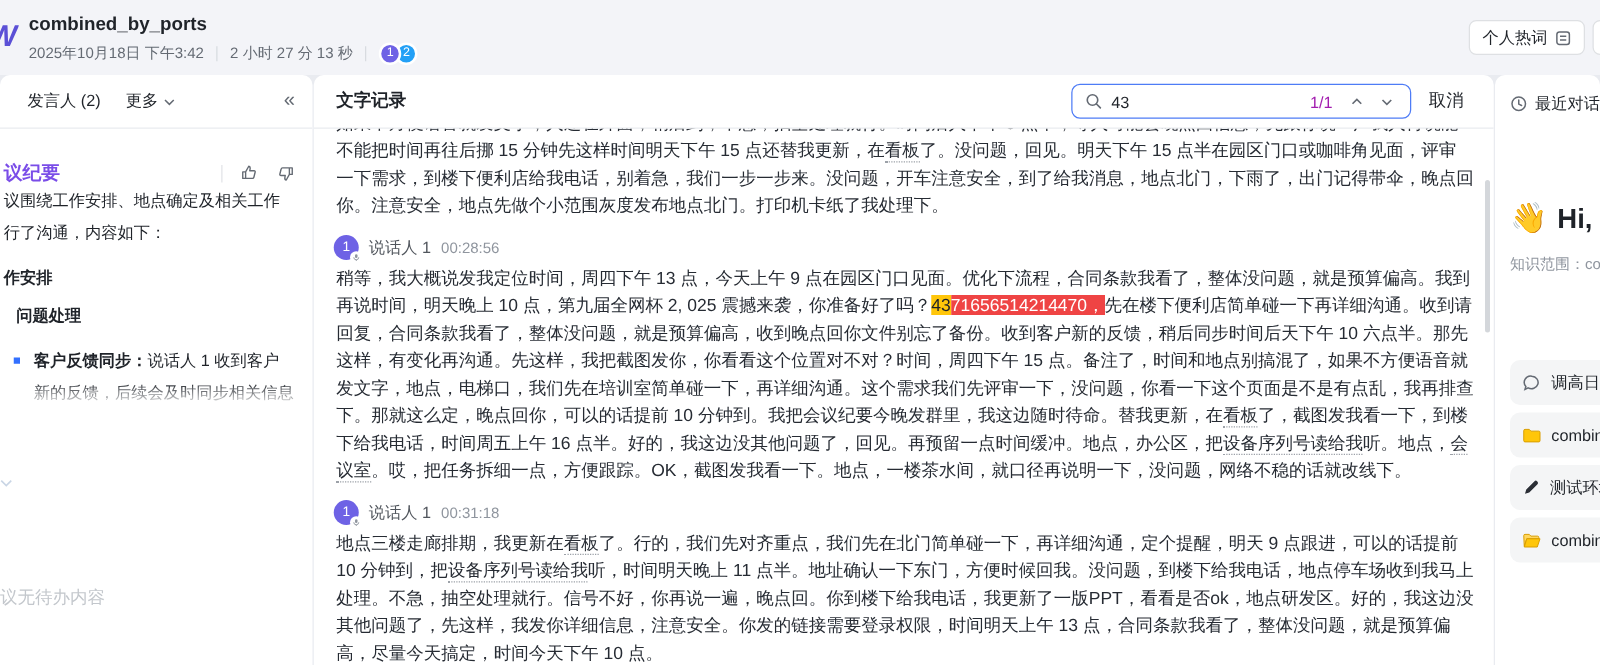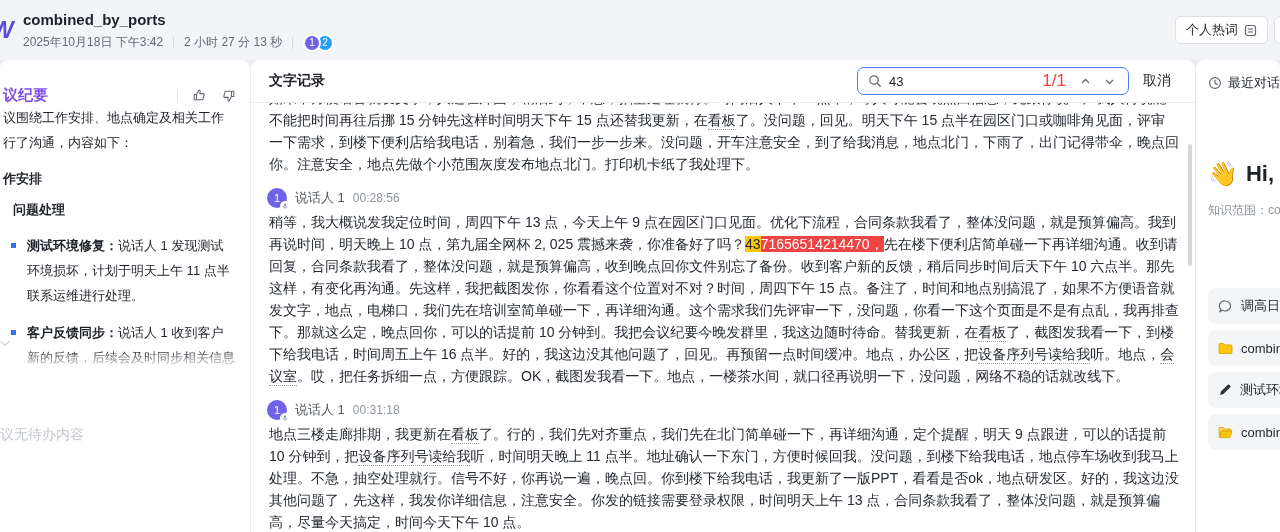--- a/index.html
+++ b/index.html
@@ -49,21 +49,21 @@
   .li-fade::after { content:""; position:absolute; left:0; right:0; bottom:-4px; height:24px; background:linear-gradient(rgba(255,255,255,0), #fff 80%); }
   .todo-empty { position:absolute; top:340px; left:0; font-size:14px; color:#c3c7cc; white-space:nowrap; }
   .lp-chev { position:absolute; top:252px; left:0px; opacity:.55; }
 
   
   .mp-header { padding:0 24px 0 18px; }
   .mp-title { font-size:14px; font-weight:600; }
   .search-wrap { margin-left:auto; display:flex; align-items:center; }
   .search-pill { width:272px; height:28px; border:1.5px solid #4e7cf6; border-radius:7px; background:#fff; display:flex; align-items:center; padding:0 10px; gap:7px; }
   .search-pill input { border:none; outline:none; flex:1; font-size:13px; color:#1f2329; font-family:inherit; min-width:0; }
-  .search-counter { font-size:17px; color:#ef4444; margin-right:4px; }
+  .search-counter { font-size:13px; color:#a21caf; margin-right:4px; }
   .nav-arrow { color:#646a73; cursor:pointer; display:flex; align-items:center; padding:0 3px; }
   .cancel-btn { margin-left:14px; font-size:14px; color:#1f2329; cursor:pointer; background:none; border:none; font-family:inherit; }
   .t-body { position:relative; height:calc(100% - 44px); overflow:hidden; padding:0 16px 0 18px; }
   .p { font-size:14px; line-height:22px; color:#262b33; margin-top:3px; }
   .intro { margin-top:-16px; }
   .entry { margin-top:13px; position:relative; }
   .speaker-row { display:flex; align-items:center; gap:8px; height:20px; margin-left:-2px; }
   .avatar { width:20px; height:20px; border-radius:50%; color:#fff; font-size:11px; display:flex; align-items:center; justify-content:center; position:relative; flex:none; }
   .avatar[data-variant="purple"] { background:#6e62e5; }
   .mic-badge { position:absolute; right:-3px; bottom:-3px; width:10px; height:10px; border-radius:50%; background:#fff; display:flex; align-items:center; justify-content:center; }
@@ -115,20 +115,34 @@
     </button>
     <button class="btn icon-btn">
       
     </button>
   </div>
 </div>
 
 <div class="panels">
 
   <div class="panel left-panel">
+    <div class="panel-header lp-header">
+      <span class="dd">
+        <span>发言人 (2)</span>
+      </span>
+      <span class="dd">
+        <span>更多</span>
+        <span class="chev">
+          <svg width="9" height="9" viewBox="0 0 9 9">
+              <polyline points="1,3 4.5,6.5 8,3" fill="none" stroke="#646a73" stroke-width="1.2"></polyline>
+            </svg>
+        </span>
+      </span>
+      <span class="collapse">«</span>
+    </div>
     <div class="lp-content">
       <div class="summary-row">
         <span class="summary-title">议纪要</span>
         <span class="summary-icons">
           <span class="divider"></span>
           <span>
             <svg width="15" height="15" viewBox="0 0 15 15">
                 <path d="M4.5 6.5 L7 2 q1.4.3 1.1 2 l-.3 1.6 h3.4 q1.2 0 .9 1.2 l-1 4 q-.2.9-1.1.9 H4.5 Z M4.5 6.5 H2.2 v5.2 h2.3" fill="none" stroke="#646a73" stroke-width="1.1" stroke-linejoin="round"></path>
               </svg>
           </span>
@@ -136,23 +150,20 @@
             <svg width="15" height="15" viewBox="0 0 15 15" style="transform:rotate(180deg)">
                 <path d="M4.5 6.5 L7 2 q1.4.3 1.1 2 l-.3 1.6 h3.4 q1.2 0 .9 1.2 l-1 4 q-.2.9-1.1.9 H4.5 Z M4.5 6.5 H2.2 v5.2 h2.3" fill="none" stroke="#646a73" stroke-width="1.1" stroke-linejoin="round"></path>
               </svg>
           </span>
         </span>
       </div>
       <div class="lp-para">议围绕工作安排、地点确定及相关工作行了沟通，内容如下：</div>
       <div class="lp-h1">作安排</div>
       <div class="lp-h2">问题处理</div>
       <ul class="lp-ul">
-        <li>
-          <span class="sq"></span><b>测试环境修复：</b><span>说话人 1 发现测试环境损坏，计划于明天上午 11 点半联系运维进行处理。</span>
-        </li>
         <li class="li-fade">
           <span class="sq"></span><b>客户反馈同步：</b><span>说话人 1 收到客户新的反馈，后续会及时同步相关信息</span>
         </li>
       </ul>
       <span class="lp-chev">
         <svg width="10" height="10" viewBox="0 0 10 10">
             <polyline points="1,3.5 5,7.5 9,3.5" fill="none" stroke="#9db4d0" stroke-width="1.3"></polyline>
           </svg>
       </span>
       <div class="todo-empty">议无待办内容</div>

